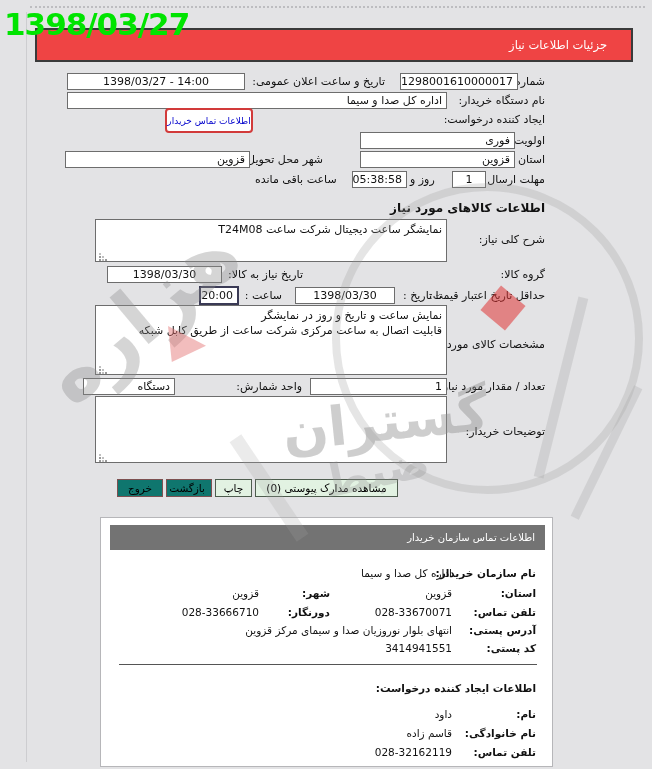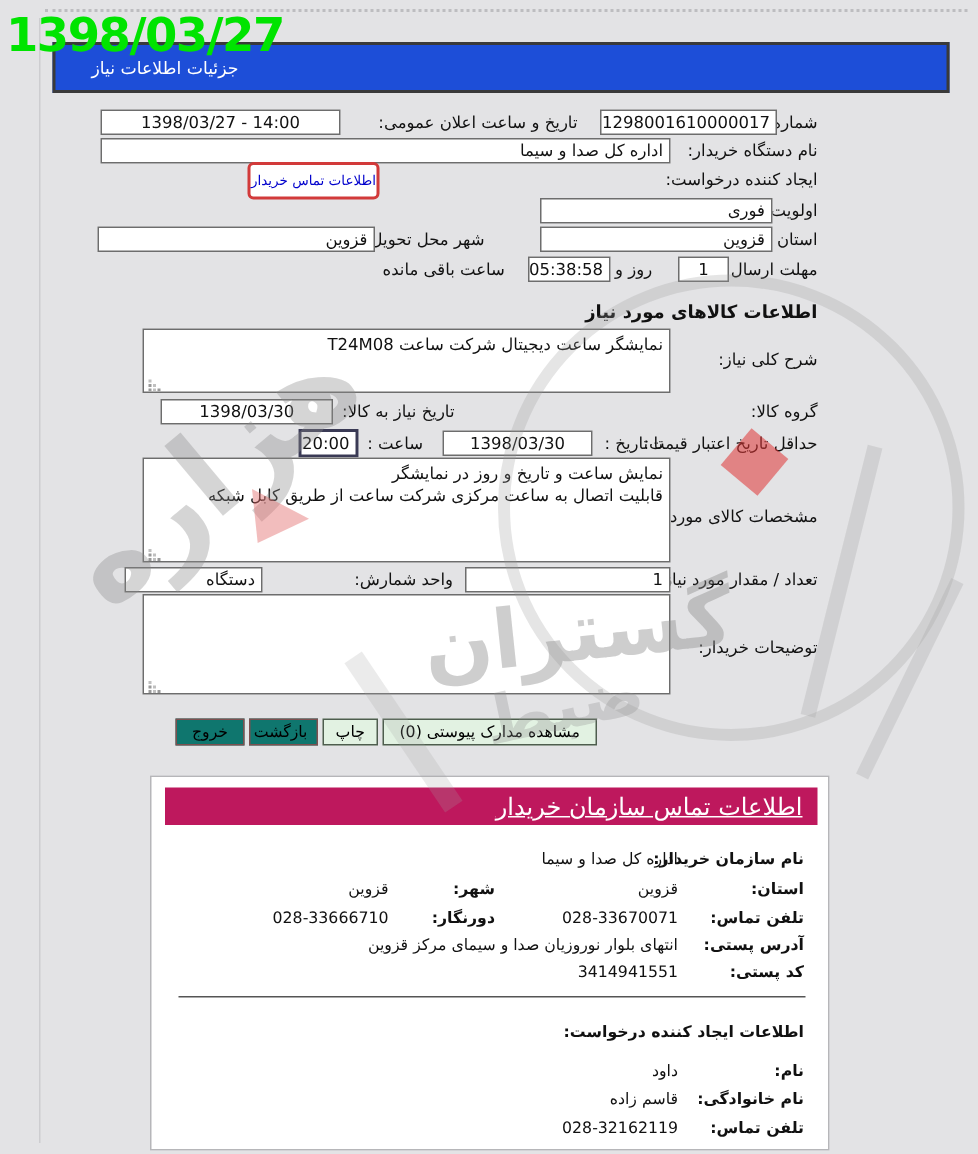--- a/index.html
+++ b/index.html
@@ -1,23 +1,23 @@
 <!DOCTYPE html>
 <html lang="fa"><head>
 <meta charset="utf-8">
 <style>
   html,body{margin:0;padding:0;background:#e3e3e5;}
   #screen{position:relative;width:652px;height:769px;background:#e3e3e5;overflow:hidden;
           direction:rtl;font-family:"DejaVu Sans",sans-serif;font-size:11px;color:#111;}
   .dotline{position:absolute;left:30px;top:6px;width:615px;border-top:2px dotted #bdbdc0;}
   .vline{position:absolute;left:26px;top:12px;width:1px;height:750px;background:#cdcdd0;}
-  .bar{position:absolute;background:#1d4ed8;border:2px solid #3a3a3a;color:#fff;
-       display:flex;align-items:center;padding:0 24px;font-size:11.5px;box-sizing:border-box;justify-content:flex-end;}
-  .panelbar{position:absolute;background:#be185d;color:#fff;display:flex;align-items:center;
-       padding:0 10px;font-size:16px;box-sizing:border-box;text-decoration:underline;}
+  .bar{position:absolute;background:#ef4444;border:2px solid #3a3a3a;color:#fff;
+       display:flex;align-items:center;padding:0 24px;font-size:11.5px;box-sizing:border-box;}
+  .panelbar{position:absolute;background:#737373;color:#fff;display:flex;align-items:center;
+       padding:0 10px;font-size:10px;box-sizing:border-box;}
   .lbl{position:absolute;white-space:nowrap;height:16px;line-height:16px;}
   .bold{font-weight:bold;}
   .inp{position:absolute;background:#fff;border:1px solid #6d6d6d;height:17px;line-height:15px;
        padding:0 4px;box-sizing:border-box;white-space:nowrap;overflow:hidden;text-align:right;}
   .inp.center{text-align:center;}
   .num{direction:ltr;unicode-bidi:isolate;}
   .tarea{position:absolute;background:#fff;border:1px solid #6d6d6d;box-sizing:border-box;
        padding:2px 4px;line-height:15px;overflow:hidden;}
   .tarea::after{content:"";position:absolute;left:3px;bottom:3px;width:2px;height:2px;background:#9a9a9a;
        box-shadow:-0px -3px #c0c0c0,3px 0 #c0c0c0,0 3px #9a9a9a,3px 3px #c0c0c0,6px 3px #9a9a9a,3px 6px #9a9a9a,6px 6px #9a9a9a;}
@@ -60,21 +60,21 @@
 
   <div class="bar" style="left:35px;top:28px;width:598px;height:34px;">
     <span>جزئیات اطلاعات نیاز</span>
   </div>
 
   <div class="lbl" style="right:107px;top:74px;">شماره نیاز:</div>
   <div class="inp center" style="left:400px;top:73px;width:118px;">
     <span class="num">1298001610000017</span>
   </div>
   <div class="lbl" style="right:267px;top:74px;">تاریخ و ساعت اعلان عمومی:</div>
-  <div class="inp center" style="left:67px;top:73px;width:160px;">
+  <div class="inp center" style="left:67px;top:73px;width:178px;">
     <span class="num">1398/03/27 - 14:00</span>
   </div>
 
   <div class="lbl" style="right:107px;top:93px;">نام دستگاه خریدار:</div>
   <div class="inp" style="left:67px;top:92px;width:380px;">اداره کل صدا و سیما</div>
 
   <div class="lbl" style="right:107px;top:112px;">ایجاد کننده درخواست:</div>
   <div class="redbox">
     <span class="link">اطلاعات تماس خریدار</span>
   </div>

